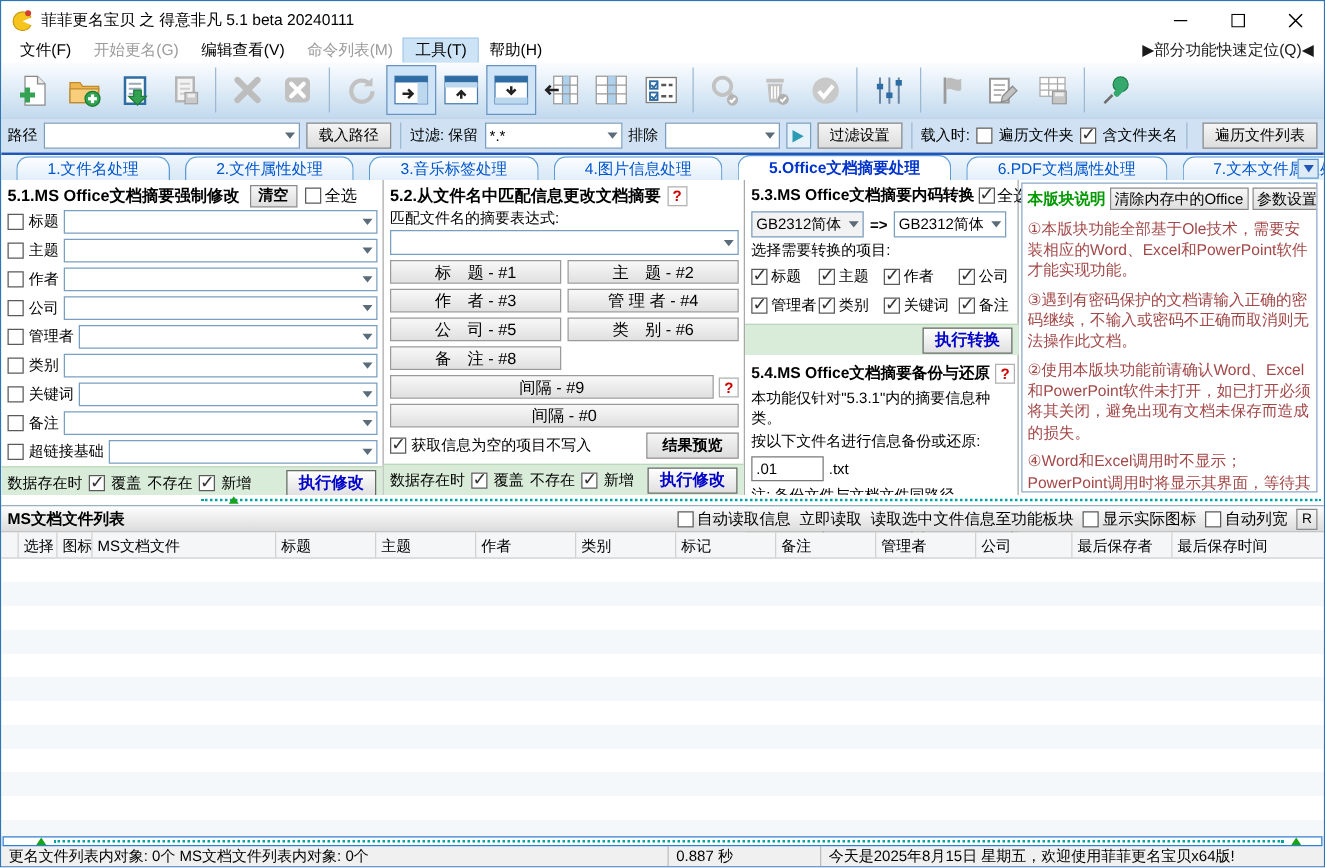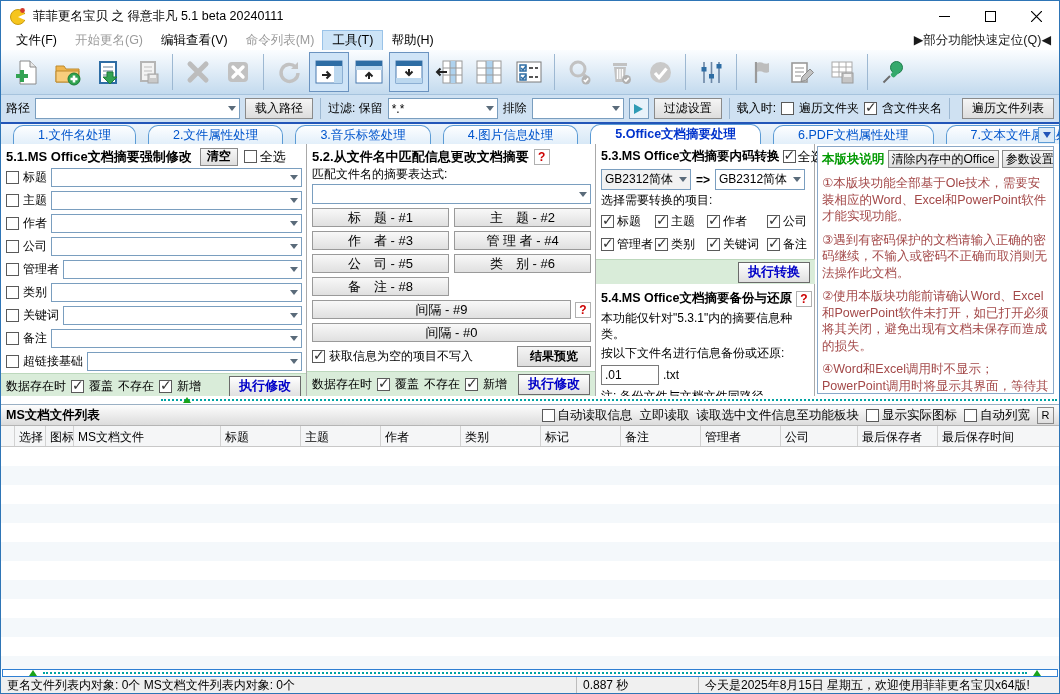--- a/index.html
+++ b/index.html
@@ -92,21 +92,21 @@
   .flhead .t { font-weight:bold; }
   .flopts { margin-left:auto; display:flex; align-items:center; gap:7px; }
   .rbtn { width:17px; height:17px; border:1px solid #8a8a8a; background:linear-gradient(#f7f7f7,#dedede); display:flex; align-items:center; justify-content:center; font-size:11px; }
   .cols { height:21px; display:flex; background:#f5f6f7; border-bottom:1px solid #c8c8c8; font-size:12px; flex:none; }
   .col { border-right:1px solid #d2d2d2; padding:3px 4px 0 4px; overflow:hidden; white-space:nowrap; flex:none; }
   .listbody { height:222px; background:repeating-linear-gradient(to bottom,#ffffff 0 19px,#f4f8fb 19px 38px); flex:none; }
 
   
   .status { height:16px; background:#f0f0f0; display:flex; align-items:center; font-size:12px; flex:none; white-space:nowrap; }
   .sseg { height:100%; display:flex; align-items:center; padding:0 6px; border-right:1px solid #bcbcbc; overflow:hidden; }
-  .s1 { width:576px; }
+  .s1 { width:534px; }
   .s2 { width:122px; }
   .s3 { flex:1; border-right:none; }
 </style>
 </head>
 <body>
 
 <div class="window">
 
   <div class="titlebar">
     <span class="app-icon">

